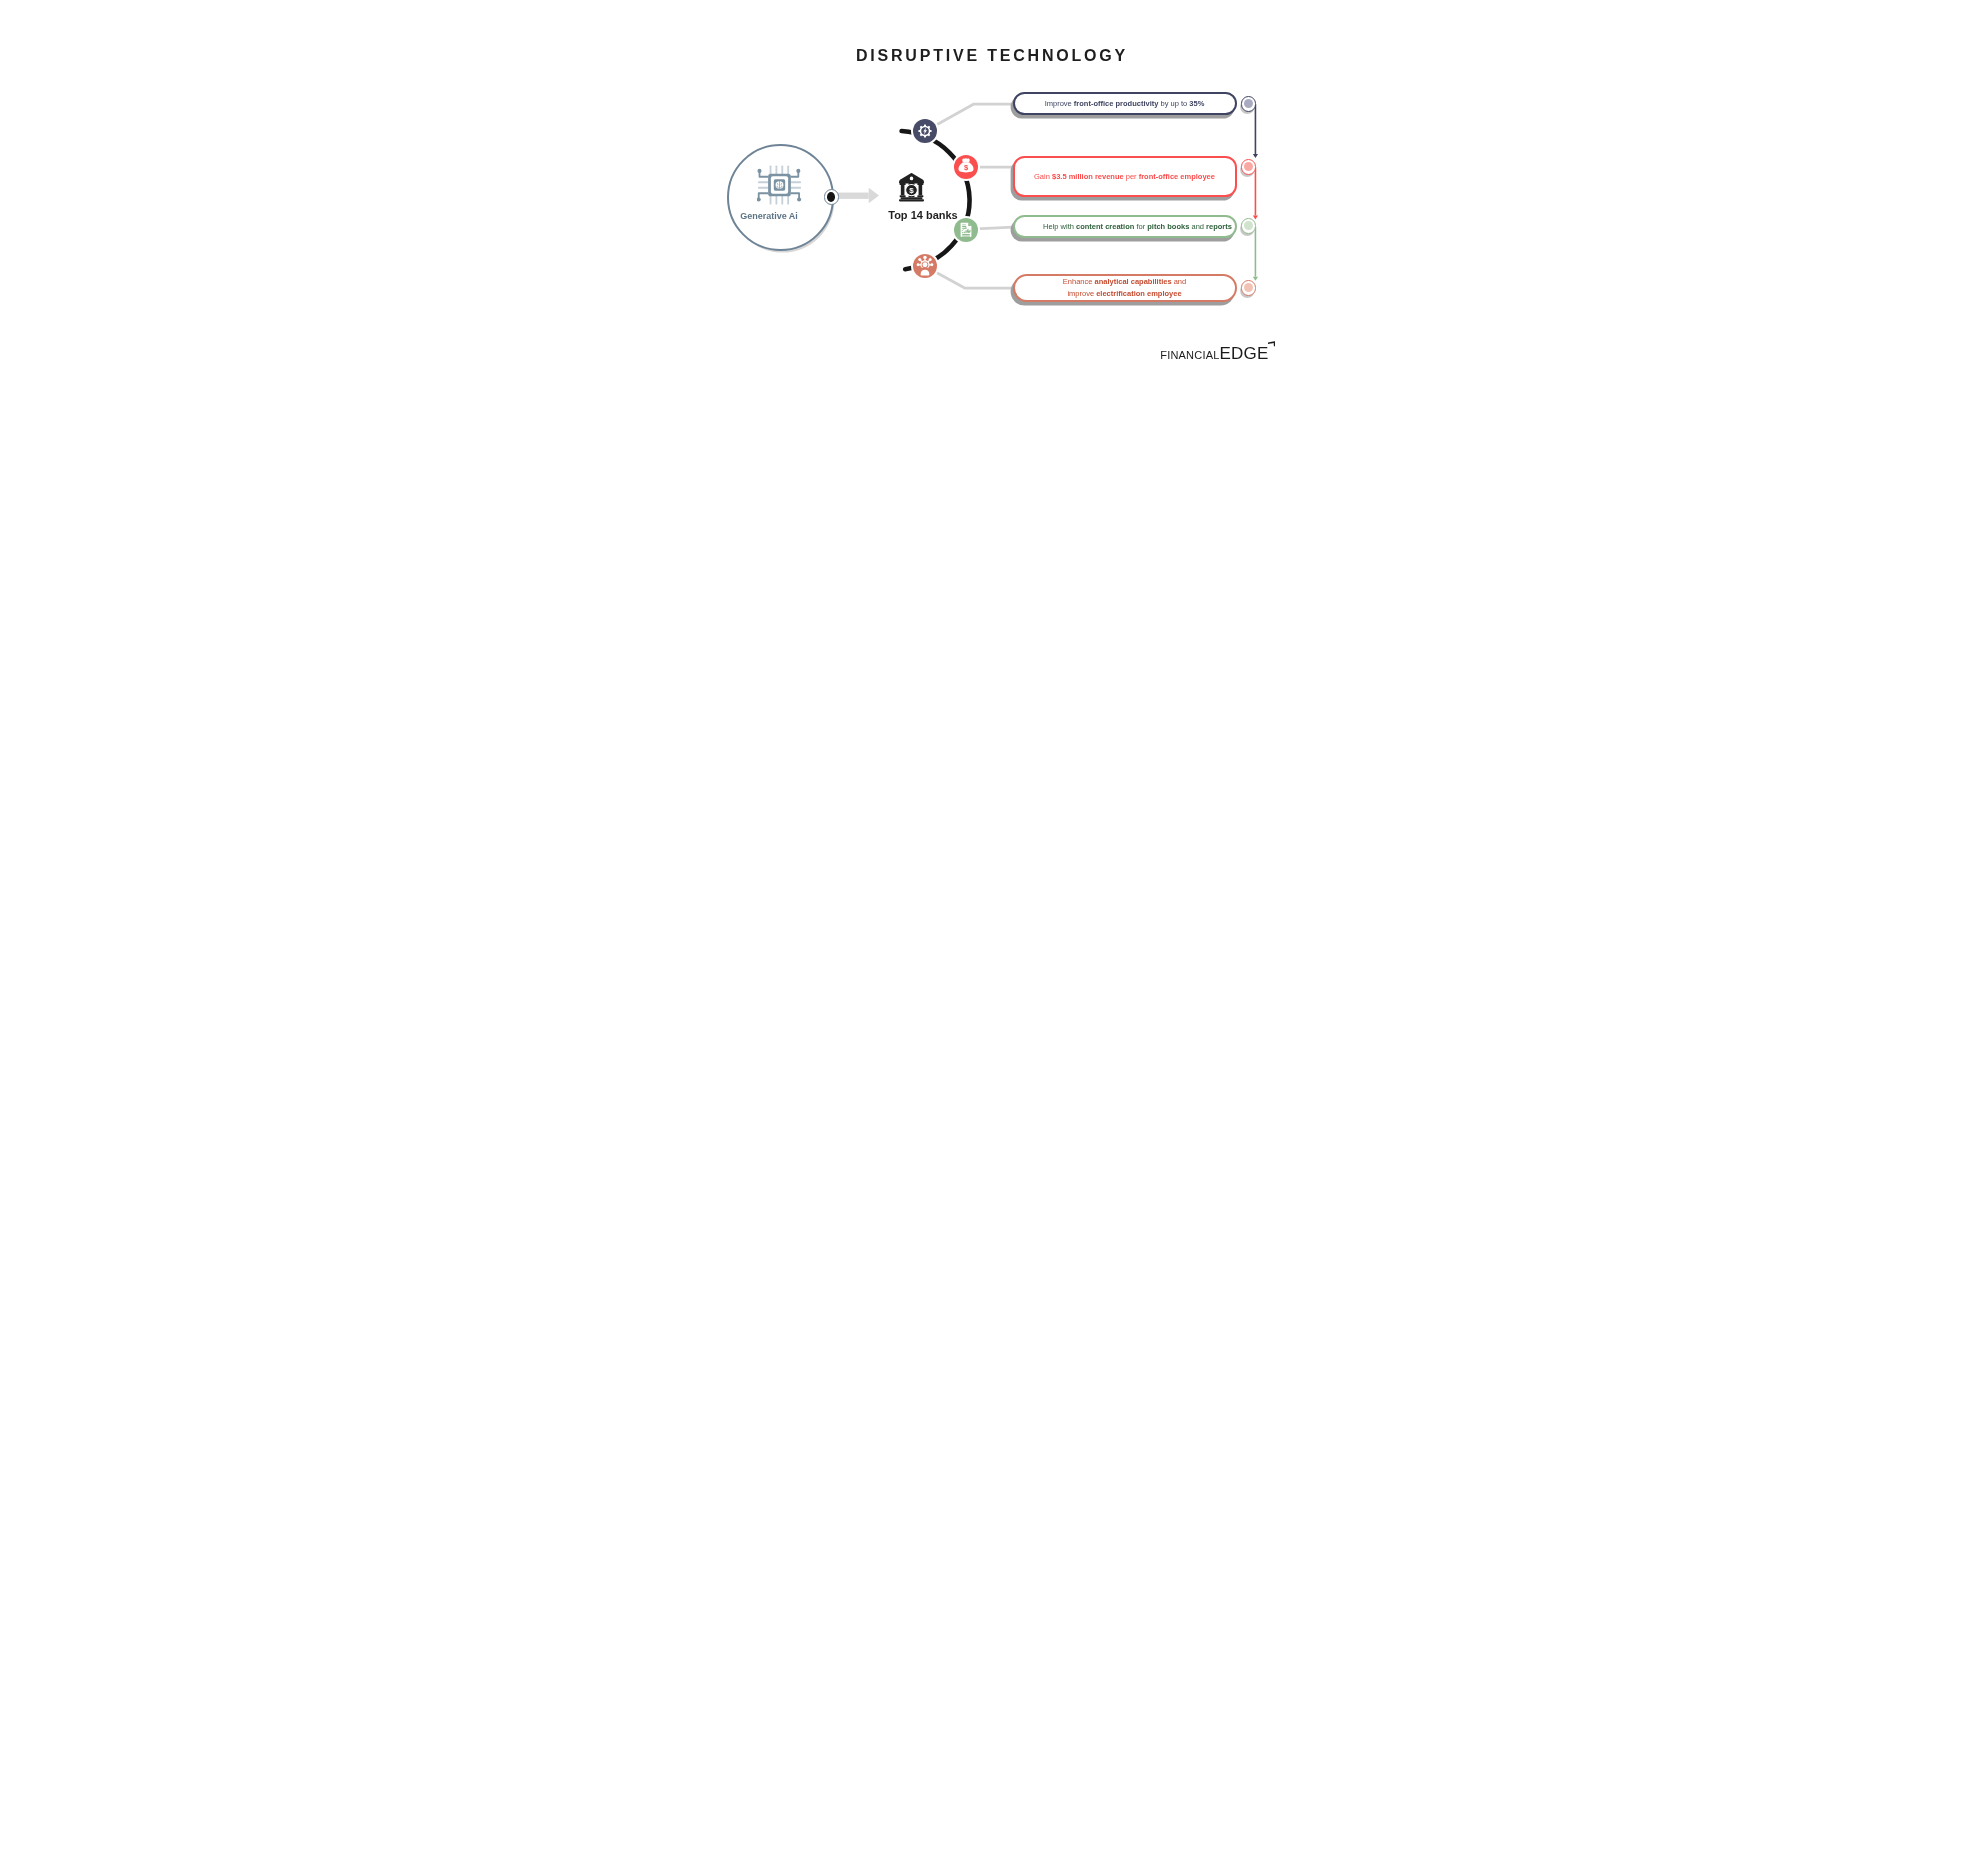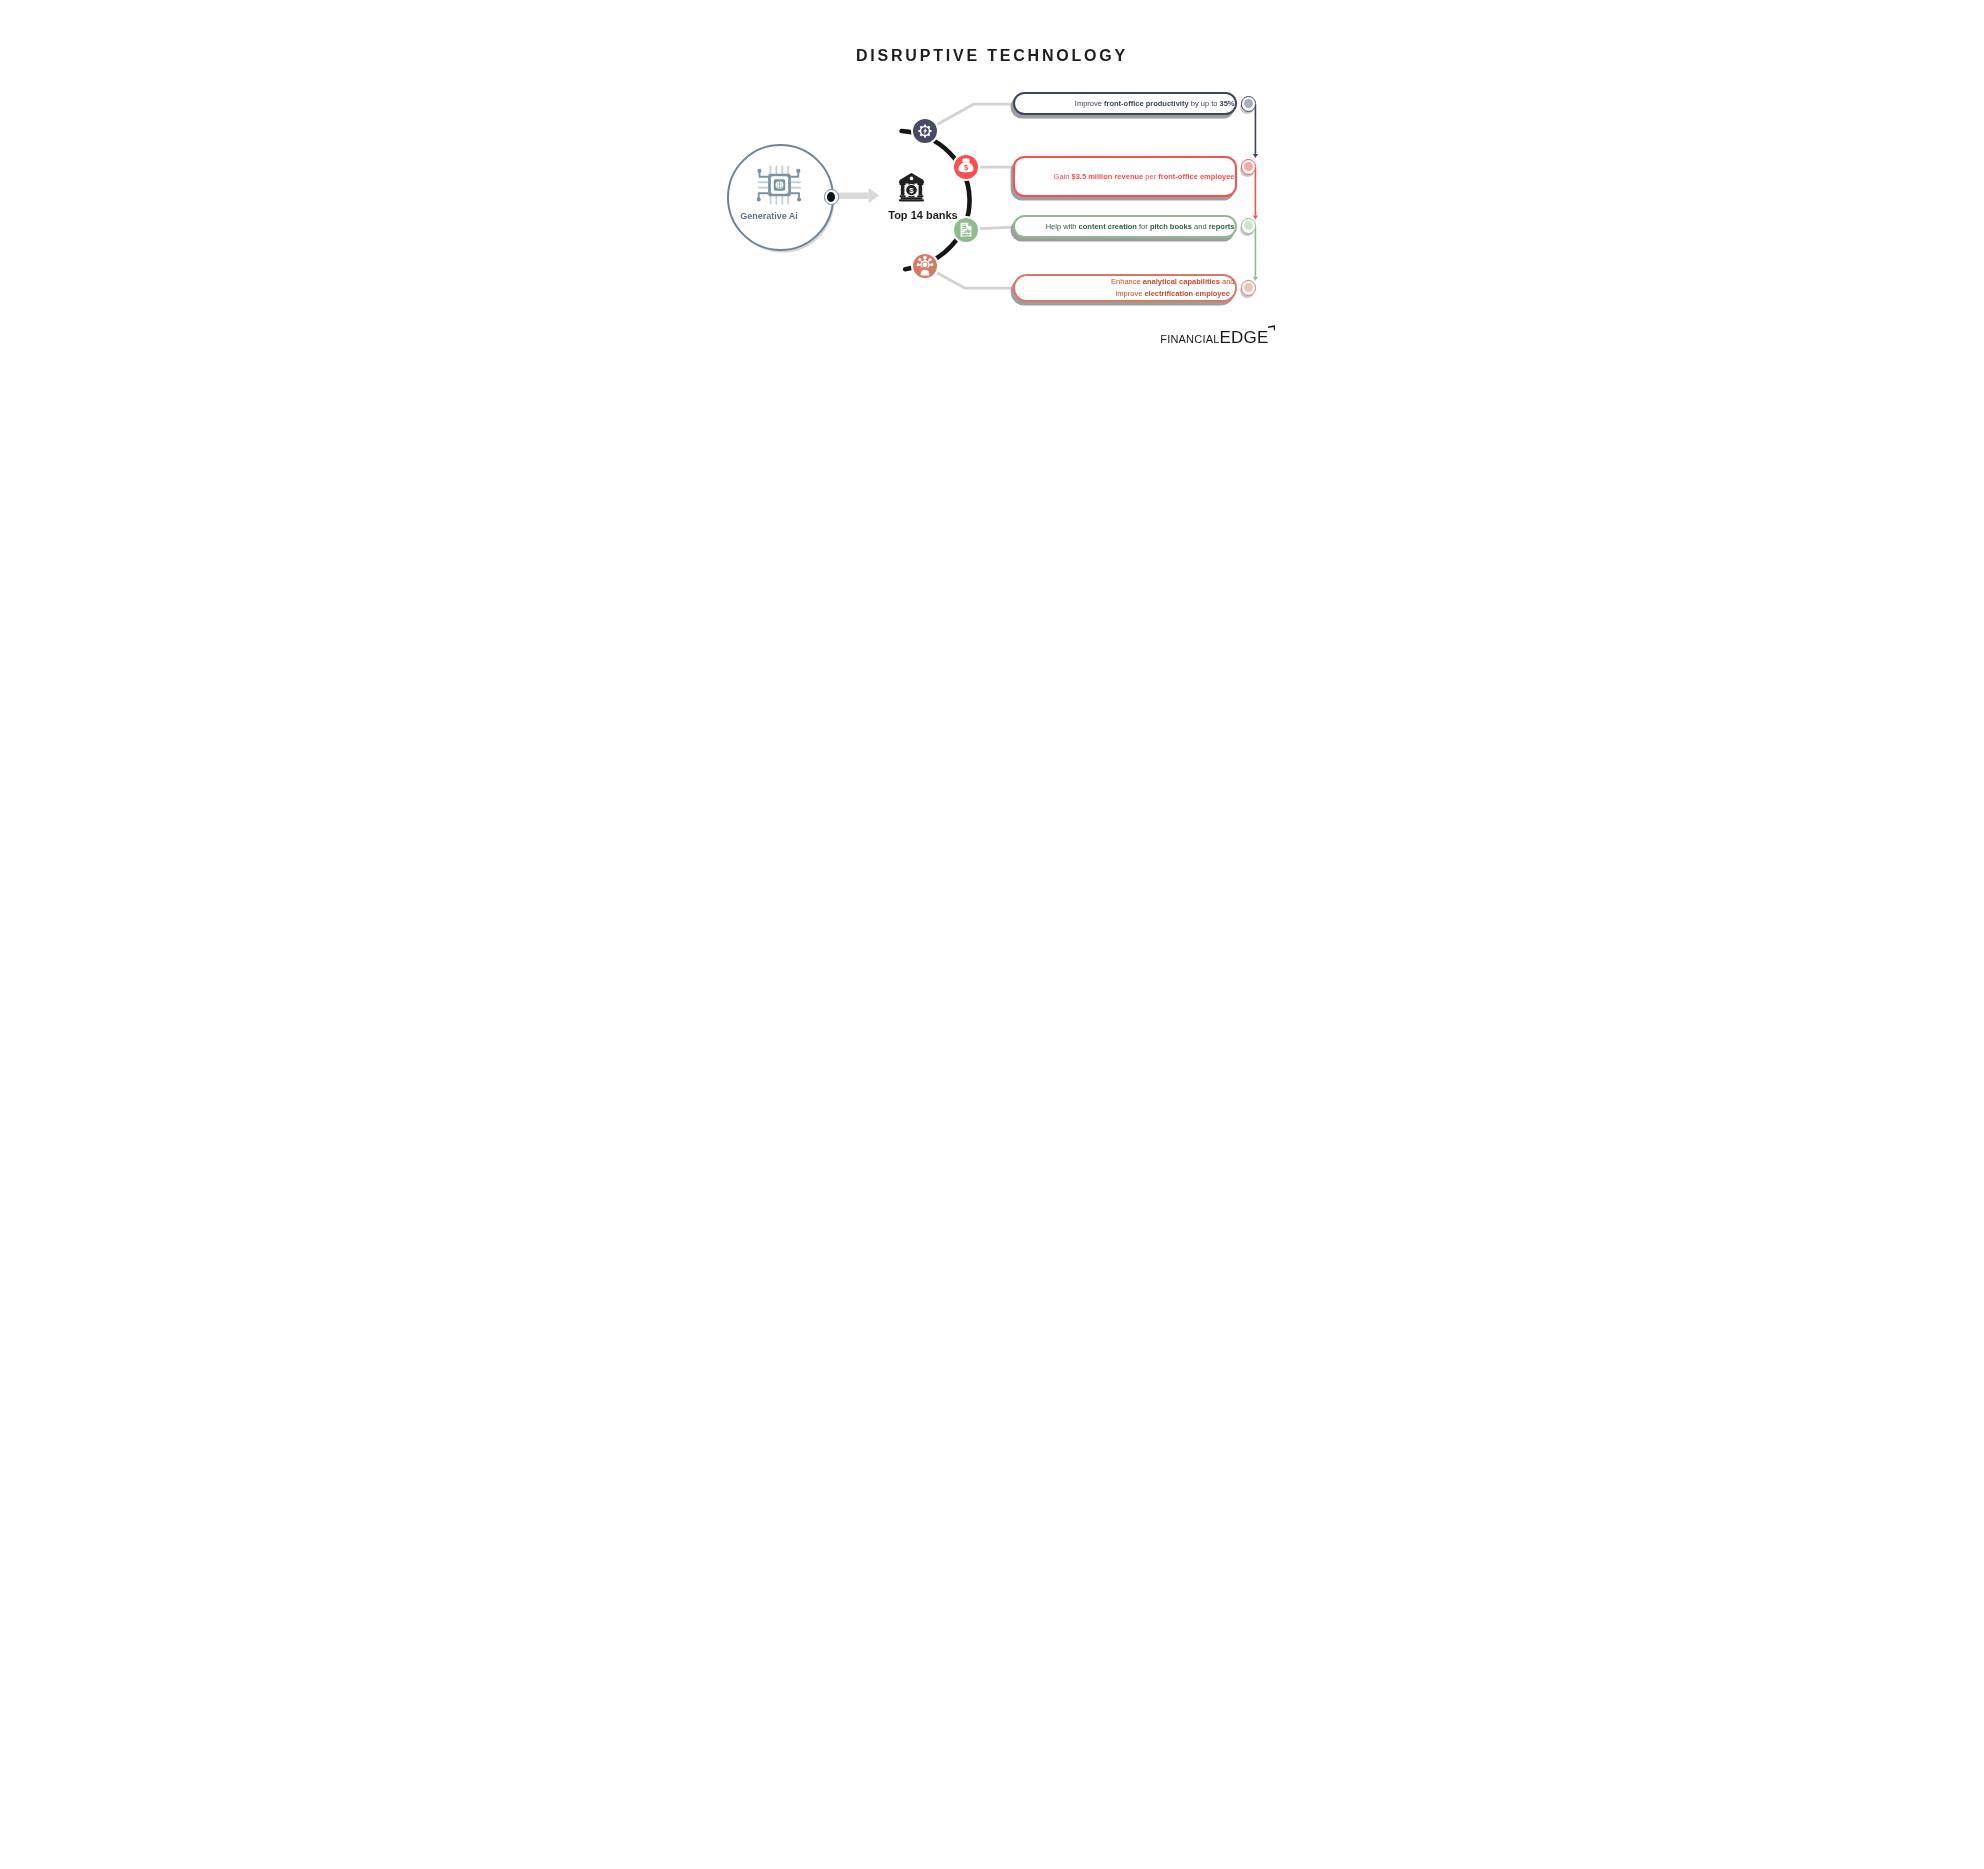--- a/index.html
+++ b/index.html
@@ -17,40 +17,40 @@
   .hub-label{left:43px;top:211px;width:103px;text-align:center;font-size:9px;font-weight:700;color:var(--slate-text);}
   .hub-node{left:149px;top:189px;width:13.5px;height:13.5px;border-radius:50%;border:1.6px solid var(--slate);
       background:#fff;display:flex;align-items:center;justify-content:center;}
   .hub-node-dot{width:8px;height:9.5px;border-radius:50%;background:#151515;}
 
   
   .bank-label{left:193px;top:209px;width:111px;text-align:center;font-size:11px;font-weight:700;color:#1f1f1f;}
 
   
   .pill{left:338px;width:224px;background:#fff;border-style:solid;border-width:2px;border-radius:14px;
-        box-shadow:-2.4px 3.6px 0 var(--shadow);display:flex;align-items:center;justify-content:flex-end;box-sizing:border-box;}
+        box-shadow:-2.4px 3.6px 0 var(--shadow);display:flex;align-items:center;justify-content:center;box-sizing:border-box;}
   .pill-text{font-size:7.5px;text-align:center;line-height:12px;}
   .pill-text b{font-weight:700;}
 
   
   .icon-circle{width:24px;height:24px;border-radius:50%;box-shadow:0 0 0 2px #fff;
         display:flex;align-items:center;justify-content:center;}
   .ic-navy{background:var(--navy-circle);}
   .ic-red{background:var(--red);}
   .ic-green{background:var(--green);}
   .ic-salmon{background:var(--salmon);}
 
   
   .ring{width:13.5px;height:13.5px;border-radius:50%;border-style:solid;border-width:1.6px;background:#fff;
         box-sizing:content-box;display:flex;align-items:center;justify-content:center;
         box-shadow:-1.2px 2.4px 0 -0.4px rgba(0,0,0,0.22);}
   .ring-dot{width:9px;height:9px;border-radius:50%;}
 
   
-  .logo{top:328px;right:41px;display:flex;align-items:baseline;color:#1b1b1b;}
+  .logo{top:344px;right:41px;display:flex;align-items:baseline;color:#1b1b1b;}
   .logo-thin{font-size:11px;font-weight:400;letter-spacing:0.2px;}
   .logo-bold{font-size:17px;font-weight:400;letter-spacing:0.2px;}
   .logo-mark{position:absolute;top:-2.8px;right:-6.7px;}
 
   
   .wire{stroke:var(--wire);stroke-width:7;fill:none;stroke-linecap:round;stroke-linejoin:round;}
   .arc{stroke:var(--arc);stroke-width:11.5;fill:none;stroke-linecap:round;}
   .navy-f{fill:var(--navy);} .red-f{fill:var(--red);} .green-f{fill:var(--green);}
   .arrow-f{fill:var(--arrow);}
 </style>

